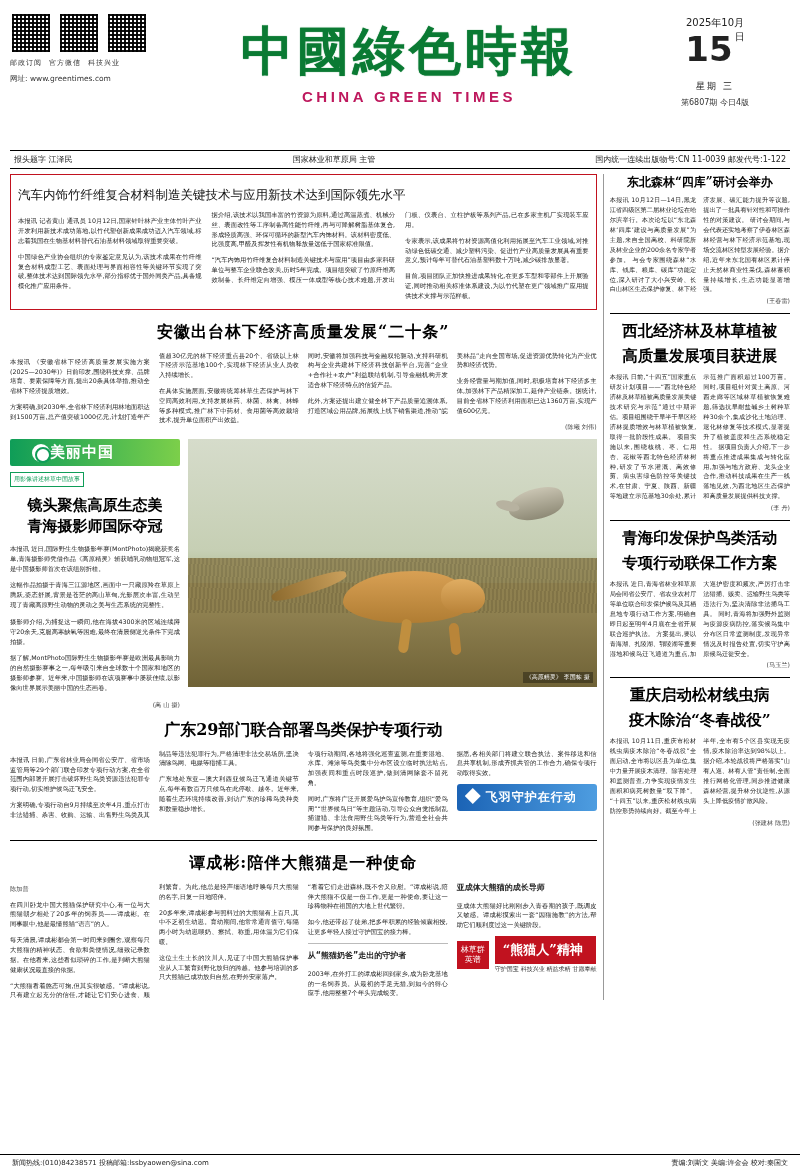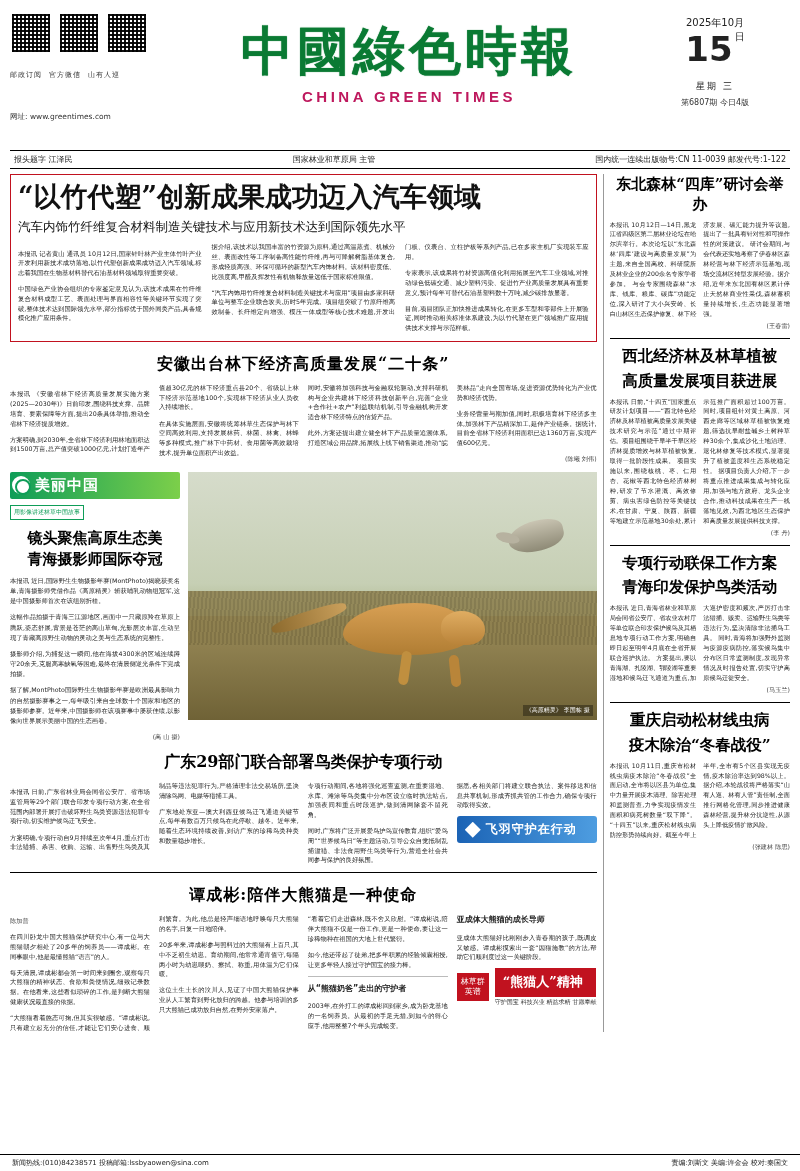--- a/index.html
+++ b/index.html
@@ -1,28 +1,28 @@
 <!DOCTYPE html>
 <html><head>
 <meta charset="utf-8">
 <style>
   html,body{margin:0;padding:0;background:#e8e8e8;}
   body{font-family:"DejaVu Sans","Liberation Sans",sans-serif;}
   .page{width:800px;height:1171px;background:#fff;position:relative;overflow:hidden;box-sizing:border-box;padding:6px 10px 0 10px;}
 
   
   .masthead{display:flex;align-items:flex-start;height:140px;position:relative;}
-  .qr-block{display:flex;flex-direction:column;justify-content:flex-start;width:168px;padding-top:6px;gap:12px;}
+  .qr-block{display:flex;flex-direction:column;justify-content:flex-start;width:168px;padding-top:6px;}
   .qr-row{display:flex;gap:6px;}
   .qr{width:38px;height:38px;background:
       repeating-linear-gradient(0deg,#111 0 2px,#fff 2px 4px),
       repeating-linear-gradient(90deg,#111 0 2px,transparent 2px 4px);
       background-blend-mode:multiply;border:2px solid #fff;}
   .qr-labels{font-size:7px;color:#333;margin-top:4px;letter-spacing:1px;display:flex;gap:7px;}
-  .site{font-size:7.5px;color:#333;margin-top:20px;}
+  .site{font-size:7.5px;color:#333;margin-top:6px;}
   .title-block{flex:1;text-align:center;position:relative;}
   .paper-title{font-family:Liberation Serif, serif;font-size:52px;font-weight:bold;color:#0a7a33;letter-spacing:4px;line-height:1.15;margin-top:16px;text-shadow:0 0 1px #0a7a33;}
   .paper-title-en{font-size:15px;color:#be185d;letter-spacing:3.5px;font-weight:bold;margin-top:6px;font-family:"Liberation Sans",sans-serif;}
   .date-block{width:150px;text-align:center;padding-top:10px;font-size:9px;color:#222;}
   .date-ym{font-size:10px;}
   .date-day{font-size:34px;font-weight:bold;line-height:1;margin-top:2px;display:inline-block;}
   .date-day-suffix{font-size:10px;vertical-align:top;margin-left:2px;}
   .date-week{font-size:9px;margin-top:14px;letter-spacing:2px;}
   .date-issue{font-size:8px;margin-top:4px;color:#333;}
 
@@ -42,54 +42,54 @@
   .col1{font-size:6.3px;line-height:1.6;color:#222;text-align:justify;}
 
   .hl2{font-family:"DejaVu Serif","Liberation Serif",serif;font-size:16px;font-weight:bold;text-align:center;margin:12px 0 8px 0;letter-spacing:1px;}
   .hl3{font-family:"DejaVu Serif","Liberation Serif",serif;font-size:16px;font-weight:bold;text-align:center;margin:10px 0 8px 0;}
   .rule{border-top:1px solid #000;margin:7px 0;}
   .rule-thin{border-top:1px solid #bbb;margin:6px 0;}
 
   
   .feature{display:flex;gap:8px;margin-top:8px;}
   .feature-left{width:170px;}
-  .badge{display:flex;gap:5px;background:linear-gradient(90deg,#0f9d58,#7ccf4a);padding:4px 2px;border-radius:2px;}
+  .badge{display:flex;align-items:center;background:linear-gradient(90deg,#0f9d58,#7ccf4a);padding:4px 22px;border-radius:2px;}
   .badge-globe{width:18px;height:18px;border-radius:50%;background:#fff;position:relative;}
   .badge-globe:after{content:"";position:absolute;left:3px;top:3px;width:12px;height:12px;border-radius:50%;border:2px solid #0f9d58;}
   .badge-text{color:#fff;font-size:15px;font-weight:bold;letter-spacing:1px;font-family:"DejaVu Serif","Liberation Serif",serif;}
   .badge-sub{background:#fff;color:#0f9d58;font-size:6px;padding:2px 3px;margin-top:3px;border:1px solid #0f9d58;display:inline-block;}
   .feat-title{font-family:"DejaVu Serif","Liberation Serif",serif;font-size:15px;font-weight:bold;text-align:center;line-height:1.4;margin:8px 0 4px 0;}
   .photo{flex:1;height:248px;position:relative;overflow:hidden;background:linear-gradient(180deg,#cfd8c6 0%,#b9c3a8 40%,#9aa77f 62%,#7e8a5e 100%);}
   .photo .sky{position:absolute;inset:0;background:linear-gradient(180deg,#d6dccb 0%,#c6cfb4 45%,#aab489 60%,#8e9a6c 100%);}
   .photo .ground{position:absolute;left:0;right:0;bottom:0;height:42%;background:linear-gradient(180deg,#9b8c5a,#6f6236);}
   .photo .grassy{position:absolute;left:0;right:0;bottom:30%;height:22%;background:repeating-linear-gradient(95deg,#8d7f4e 0 2px,#7d7044 2px 4px);opacity:.85;}
   .animal{position:absolute;}
   .body-main{left:38%;bottom:26%;width:130px;height:52px;background:linear-gradient(180deg,#d8a054,#b07d33);border-radius:55% 45% 50% 50%/60% 60% 40% 40%;}
   .head-main{left:62%;bottom:30%;width:44px;height:34px;background:linear-gradient(180deg,#e0ad62,#b98339);border-radius:50% 60% 45% 50%;}
   .tail-main{left:20%;bottom:38%;width:78px;height:14px;background:linear-gradient(90deg,#8c6a2e,#caa05c);border-radius:40%;transform:rotate(-18deg);}
   .leg1{left:52%;bottom:14%;width:10px;height:34px;background:#c08f3f;border-radius:5px;transform:rotate(8deg);}
   .leg2{left:64%;bottom:13%;width:10px;height:32px;background:#b98539;border-radius:5px;transform:rotate(-6deg);}
   .flyer{right:8%;top:20%;width:56px;height:30px;background:linear-gradient(180deg,#c9c4b2,#8e8a76);border-radius:60% 40% 50% 50%;transform:rotate(-12deg);}
   .flyer:after{content:"";position:absolute;left:-12px;top:6px;width:24px;height:10px;background:#b7b2a0;border-radius:50%;transform:rotate(25deg);}
   .photo-caption{position:absolute;right:4px;bottom:4px;font-size:6px;color:#fff;background:rgba(0,0,0,.35);padding:1px 3px;}
 
   
-  .action-banner{display:flex;align-items:center;gap:5px;background:linear-gradient(90deg,#1b63b5,#4e9de0);padding:4px 8px;border-radius:3px;margin-top:4px;}
+  .action-banner{display:flex;gap:5px;background:linear-gradient(90deg,#1b63b5,#4e9de0);padding:4px 8px;border-radius:3px;margin-top:4px;}
   .feather{width:16px;height:16px;background:#fff;clip-path:polygon(50% 0,100% 50%,50% 100%,0 50%);}
   .action-text{color:#fff;font-size:12px;font-weight:bold;letter-spacing:1px;font-family:"DejaVu Serif","Liberation Serif",serif;}
 
   
   .panda-seal{display:flex;align-items:center;gap:6px;margin-top:4px;}
   .seal-box{background:#c1121f;color:#fff;font-size:8px;padding:4px 3px;line-height:1.25;text-align:center;width:26px;font-family:"DejaVu Serif","Liberation Serif",serif;}
   .seal-main{background:#c1121f;color:#fff;font-size:13px;font-weight:bold;padding:4px 8px;font-family:"DejaVu Serif","Liberation Serif",serif;}
   .seal-sub{font-size:6px;color:#333;}
 
   
   .rh{font-family:"DejaVu Serif","Liberation Serif",serif;font-weight:bold;text-align:center;line-height:1.35;}
-  .rh-1{font-size:15px;}
+  .rh-1{font-size:12px;}
   .rh-2{font-size:15.5px;margin-top:4px;}
   .rtxt{font-size:6.2px;line-height:1.6;text-align:justify;color:#222;margin-top:5px;}
   .rcols2{column-count:2;column-gap:7px;}
   .sign{text-align:right;font-size:6.2px;color:#444;margin-top:3px;}
 
   
   .footer{position:absolute;left:0;right:0;bottom:0;border-top:1px solid #000;padding:3px 12px;display:flex;justify-content:space-between;font-size:7px;color:#222;background:#fff;}
   .small-sign{font-size:6.2px;color:#444;text-align:right;margin-top:2px;}
   .byline{font-size:6.2px;color:#444;margin:2px 0;}
 </style>
@@ -101,21 +101,21 @@
   <div class="masthead">
     <div class="qr-block">
       <div class="qr-row">
         <div class="qr"></div>
         <div class="qr"></div>
         <div class="qr"></div>
       </div>
       <div class="qr-labels">
         <span>邮政订阅</span>
         <span>官方微信</span>
-        <span>山有人巡</span>
+        <span>科技兴业</span>
       </div>
       <div class="site">网址: www.greentimes.com</div>
     </div>
 
     <div class="title-block">
       <div class="paper-title">中國綠色時報</div>
       <div class="paper-title-en">CHINA GREEN TIMES</div>
     </div>
 
     <div class="date-block">
@@ -132,21 +132,20 @@
     <span>报头题字 江泽民</span>
     <span>国家林业和草原局 主管</span>
     <span>国内统一连续出版物号:CN 11-0039   邮发代号:1-122</span>
   </div>
 
   <div class="body">
 
     <div class="left">
 
       <div class="redbox">
-        <div class="headline-main">“以竹代塑”创新成果成功迈入汽车领域</div>
         <div class="subhead">汽车内饰竹纤维复合材料制造关键技术与应用新技术达到国际领先水平</div>
         <div class="cols3">
           <p>本报讯 记者黄山 通讯员 10月12日,国家针叶林产业主体竹叶产业开发利用新技术成功落地,以竹代塑创新成果成功迈入汽车领域,标志着我国在生物基材料替代石油基材料领域取得重要突破。</p>
           <p>中国绿色产业协会组织的专家鉴定意见认为,该技术成果在竹纤维复合材料成型工艺、表面处理与界面相容性等关键环节实现了突破,整体技术达到国际领先水平,部分指标优于国外同类产品,具备规模化推广应用条件。</p>
           <p>据介绍,该技术以我国丰富的竹资源为原料,通过高温蒸煮、机械分丝、表面改性等工序制备高性能竹纤维,再与可降解树脂基体复合,形成轻质高强、环保可循环的新型汽车内饰材料。该材料密度低、比强度高,甲醛及挥发性有机物释放量远低于国家标准限值。</p>
           <p>“汽车内饰用竹纤维复合材料制造关键技术与应用”项目由多家科研单位与整车企业联合攻关,历时5年完成。项目组突破了竹原纤维高效制备、长纤维定向增强、模压一体成型等核心技术难题,开发出门板、仪表台、立柱护板等系列产品,已在多家主机厂实现装车应用。</p>
           <p>专家表示,该成果将竹材资源高值化利用拓展至汽车工业领域,对推动绿色低碳交通、减少塑料污染、促进竹产业高质量发展具有重要意义,预计每年可替代石油基塑料数十万吨,减少碳排放显著。</p>
           <p>目前,项目团队正加快推进成果转化,在更多车型和零部件上开展验证,同时推动相关标准体系建设,为以竹代塑在更广领域推广应用提供技术支撑与示范样板。</p>
         </div>
       </div>
@@ -261,22 +260,22 @@
         <div class="rtxt rcols2">本报讯 日前,“十四五”国家重点研发计划项目——“西北特色经济林及林草植被高质量发展关键技术研究与示范”通过中期评估。项目组围绕干旱半干旱区经济林提质增效与林草植被恢复,取得一批阶段性成果。
 项目实施以来,围绕核桃、枣、仁用杏、花椒等西北特色经济林树种,研发了节水灌溉、高效修剪、病虫害绿色防控等关键技术,在甘肃、宁夏、陕西、新疆等地建立示范基地30余处,累计示范推广面积超过100万亩。
 同时,项目组针对黄土高原、河西走廊等区域林草植被恢复难题,筛选抗旱耐盐碱乡土树种草种30余个,集成沙化土地治理、退化林修复等技术模式,显著提升了植被盖度和生态系统稳定性。
 据项目负责人介绍,下一步将重点推进成果集成与转化应用,加强与地方政府、龙头企业合作,推动科技成果在生产一线落地见效,为西北地区生态保护和高质量发展提供科技支撑。</div>
         <div class="sign">(李 丹)</div>
       </div>
 
       <div class="rule"></div>
 
       <div>
+        <div class="rh rh-2">青海印发保护鸟类活动</div>
         <div class="rh rh-2">专项行动联保工作方案</div>
-        <div class="rh rh-2">青海印发保护鸟类活动</div>
         <div class="rtxt rcols2">本报讯 近日,青海省林业和草原局会同省公安厅、省农业农村厅等单位联合印发保护候鸟及其栖息地专项行动工作方案,明确自即日起至明年4月底在全省开展联合巡护执法。
 方案提出,要以青海湖、扎陵湖、鄂陵湖等重要湿地和候鸟迁飞通道为重点,加大巡护密度和频次,严厉打击非法猎捕、贩卖、运输野生鸟类等违法行为,坚决清除非法捕鸟工具。
 同时,青海将加强野外监测与疫源疫病防控,落实候鸟集中分布区日常监测制度,发现异常情况及时报告处置,切实守护高原候鸟迁徙安全。</div>
         <div class="sign">(马玉兰)</div>
       </div>
 
       <div class="rule"></div>
 
       <div>
         <div class="rh rh-2">重庆启动松材线虫病</div>

